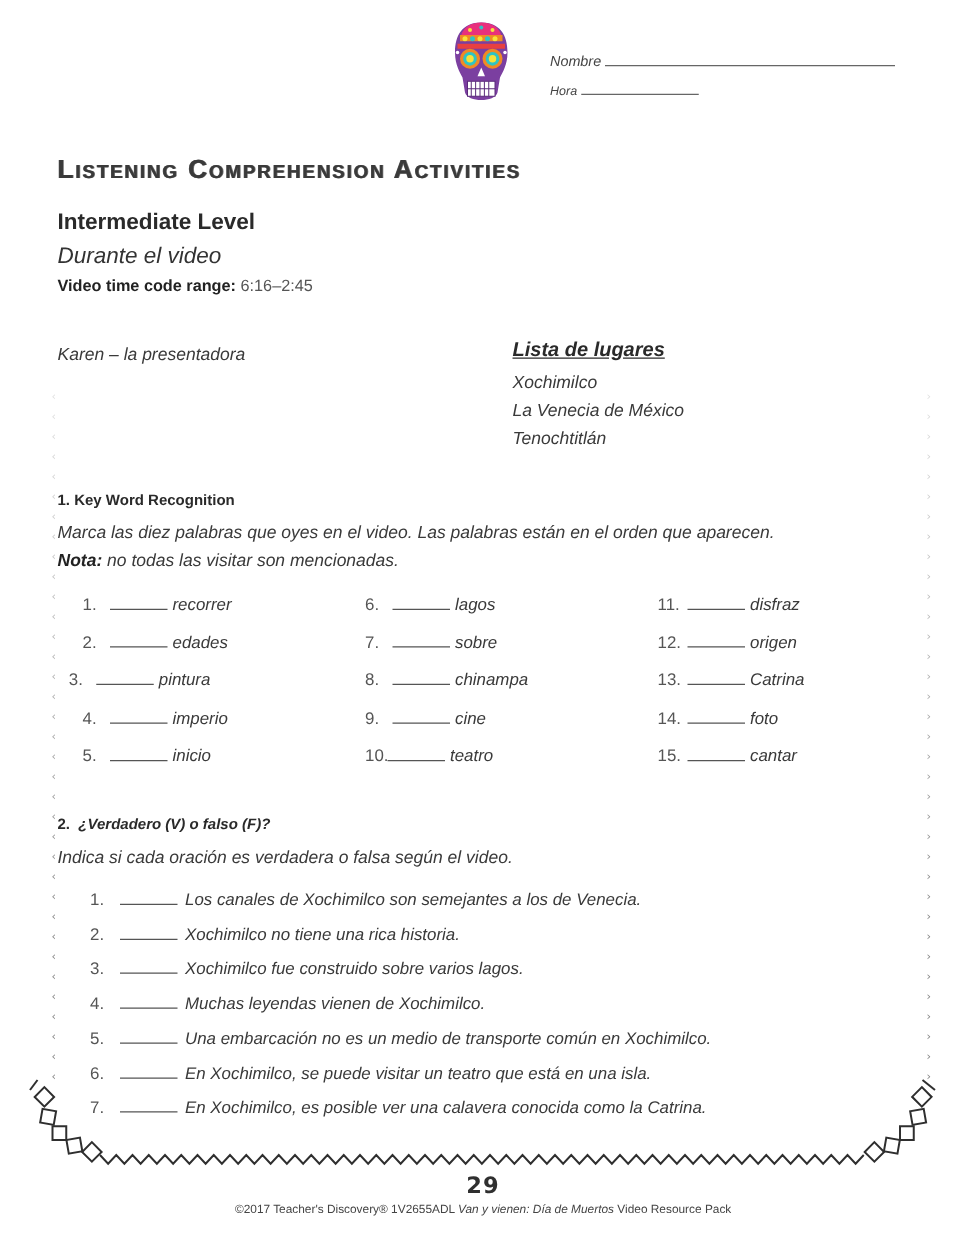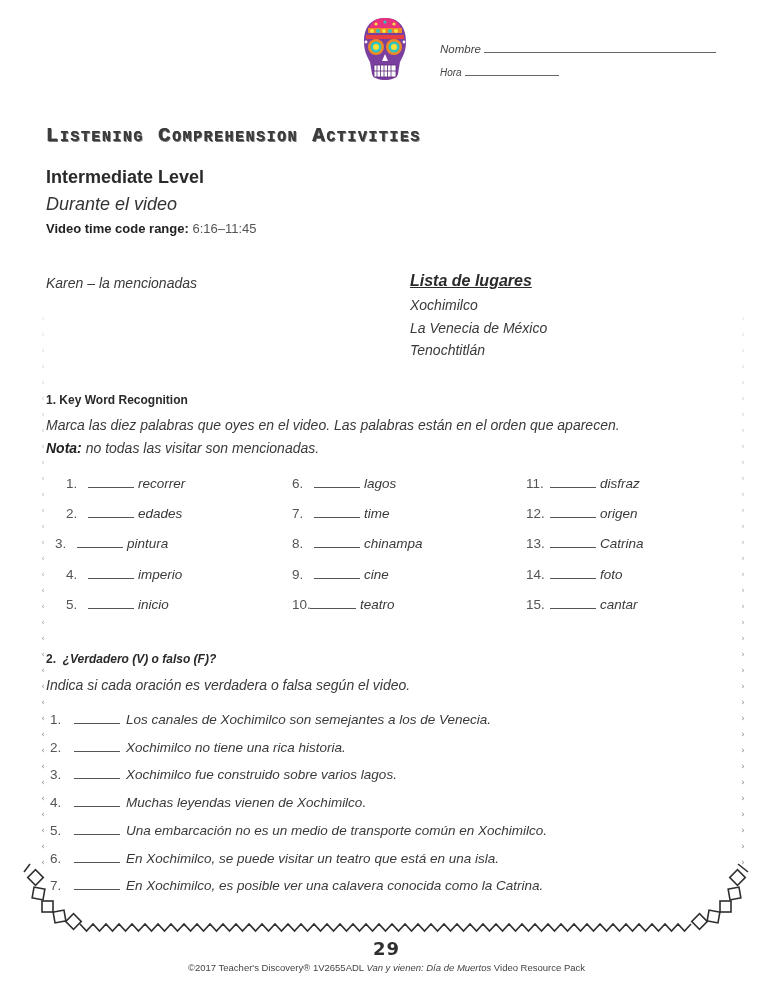--- a/index.html
+++ b/index.html
@@ -9,21 +9,21 @@
   .abs { position: absolute; }
 
   
   .skull { position: absolute; left: 362px; top: 16px; width: 46px; height: 70px; }
   .name-field { position: absolute; left: 440px; top: 43px; font-style: italic; font-size: 11.5px; color: #444; }
   .hora-field { position: absolute; left: 440px; top: 66px; font-style: italic; font-size: 10px; color: #444; }
   .blank-line { display: inline-block; border-bottom: 1px solid #666; vertical-align: baseline; height: 10px; margin-left: 3px; }
 
   .title {
     position: absolute; left: 46px; top: 124px;
-    font-family: Liberation Mono, monospace; font-weight: bold;
+    font-family: Liberation Sans, sans-serif; font-weight: bold;
     font-size: 21px; letter-spacing: 1.5px; color: #3a3a3a;
     font-variant: small-caps; text-shadow: 0.6px 0.6px 0 #777, -0.4px 0 0 #555;
   }
   .level { position: absolute; left: 46px; top: 167px; font-weight: bold; font-size: 18px; color: #2a2a2a; }
   .durante { position: absolute; left: 46px; top: 194px; font-style: italic; font-size: 18px; color: #333; }
   .timecode { position: absolute; left: 46px; top: 221px; font-size: 13px; color: #222; }
   .timecode b { font-weight: bold; }
   .timecode span.val { color: #555; }
 
   
@@ -34,21 +34,21 @@
   
   .sec-title { position: absolute; left: 46px; font-size: 12px; font-weight: bold; color: #2a2a2a; }
   .sec-instr { position: absolute; left: 46px; font-size: 14px; font-style: italic; color: #3a3a3a; }
   .sec-instr b { font-style: italic; font-weight: bold; color: #222; }
 
   .kw-item { position: absolute; font-size: 13.5px; color: #444; white-space: nowrap; }
   .kw-item .num { font-style: normal; color: #555; display: inline-block; }
   .kw-item .blank { display: inline-block; width: 46px; border-bottom: 1px solid #555; height: 11px; margin: 0 4px 0 0; }
   .kw-item .word { font-style: italic; color: #3a3a3a; }
 
-  .tf-item { position: absolute; left: 50px; font-size: 13.5px; color: #444; white-space: nowrap; }
+  .tf-item { position: absolute; left: 72px; font-size: 13.5px; color: #444; white-space: nowrap; }
   .tf-item .num { display: inline-block; width: 24px; color: #555; }
   .tf-item .blank { display: inline-block; width: 46px; border-bottom: 1px solid #555; height: 11px; margin-right: 6px; }
   .tf-item .stmt { font-style: italic; color: #3a3a3a; }
 
   
   .side-arrows { position: absolute; font-size: 9px; color: #888; line-height: 16px; text-align: center; width: 10px; font-family: "DejaVu Sans", sans-serif; }
 
   .page-num { position: absolute; left: 0; width: 773px; top: 938px; text-align: center; font-family: "DejaVu Sans", sans-serif; font-weight: bold; font-size: 18px; color: #2f2f2f; letter-spacing: 1px; }
   .footer { position: absolute; left: 0; width: 773px; top: 962px; text-align: center; font-size: 9.5px; color: #444; }
   .footer i { font-style: italic; }
@@ -92,25 +92,25 @@
 </div>
 <div class="hora-field">
   <span>Hora</span><span class="blank-line" style="width:94px"></span>
 </div>
 
 <div class="title">Listening Comprehension Activities</div>
 <div class="level">Intermediate Level</div>
 <div class="durante">Durante el video</div>
 <div class="timecode">
   <b>Video time code range:</b>
-  <span class="val">6:16–11:45</span>
+  <span class="val">6:16–2:45</span>
 </div>
 
 <div class="list-col" style="left:46px">
-  <div class="item">Karen – la mencionadas</div>
+  <div class="item">Karen – la presentadora</div>
 </div>
 
 <div class="list-col" style="left:410px">
   <div class="head">Lista de lugares</div>
   <div class="item">Xochimilco</div>
   <div class="item">La Venecia de México</div>
   <div class="item">Tenochtitlán</div>
 </div>
 
 <div class="sec-title" style="top:393px">1.  Key Word Recognition</div>
@@ -119,21 +119,21 @@
   <b>Nota:</b><span> no todas las visitar son mencionadas.</span>
 </div>
 
 <div id="kw-container">
     <div class="kw-item" style="left: 66px; top: 476px;"><span class="num" style="width: 22px;">1.</span><span class="blank"></span><span class="word">recorrer</span></div>
     <div class="kw-item" style="left: 66px; top: 506px;"><span class="num" style="width: 22px;">2.</span><span class="blank"></span><span class="word">edades</span></div>
     <div class="kw-item" style="left: 55px; top: 536px;"><span class="num" style="width: 22px;">3.</span><span class="blank"></span><span class="word">pintura</span></div>
     <div class="kw-item" style="left: 66px; top: 567px;"><span class="num" style="width: 22px;">4.</span><span class="blank"></span><span class="word">imperio</span></div>
     <div class="kw-item" style="left: 66px; top: 597px;"><span class="num" style="width: 22px;">5.</span><span class="blank"></span><span class="word">inicio</span></div>
     <div class="kw-item" style="left: 292px; top: 476px;"><span class="num" style="width: 22px;">6.</span><span class="blank"></span><span class="word">lagos</span></div>
-    <div class="kw-item" style="left: 292px; top: 506px;"><span class="num" style="width: 22px;">7.</span><span class="blank"></span><span class="word">time</span></div>
+    <div class="kw-item" style="left: 292px; top: 506px;"><span class="num" style="width: 22px;">7.</span><span class="blank"></span><span class="word">sobre</span></div>
     <div class="kw-item" style="left: 292px; top: 536px;"><span class="num" style="width: 22px;">8.</span><span class="blank"></span><span class="word">chinampa</span></div>
     <div class="kw-item" style="left: 292px; top: 567px;"><span class="num" style="width: 22px;">9.</span><span class="blank"></span><span class="word">cine</span></div>
     <div class="kw-item" style="left: 292px; top: 597px;"><span class="num" style="width: 18px;">10.</span><span class="blank"></span><span class="word">teatro</span></div>
     <div class="kw-item" style="left: 526px; top: 476px;"><span class="num" style="width: 24px;">11.</span><span class="blank"></span><span class="word">disfraz</span></div>
     <div class="kw-item" style="left: 526px; top: 506px;"><span class="num" style="width: 24px;">12.</span><span class="blank"></span><span class="word">origen</span></div>
     <div class="kw-item" style="left: 526px; top: 536px;"><span class="num" style="width: 24px;">13.</span><span class="blank"></span><span class="word">Catrina</span></div>
     <div class="kw-item" style="left: 526px; top: 567px;"><span class="num" style="width: 24px;">14.</span><span class="blank"></span><span class="word">foto</span></div>
     <div class="kw-item" style="left: 526px; top: 597px;"><span class="num" style="width: 24px;">15.</span><span class="blank"></span><span class="word">cantar</span></div>
   </div>
 

